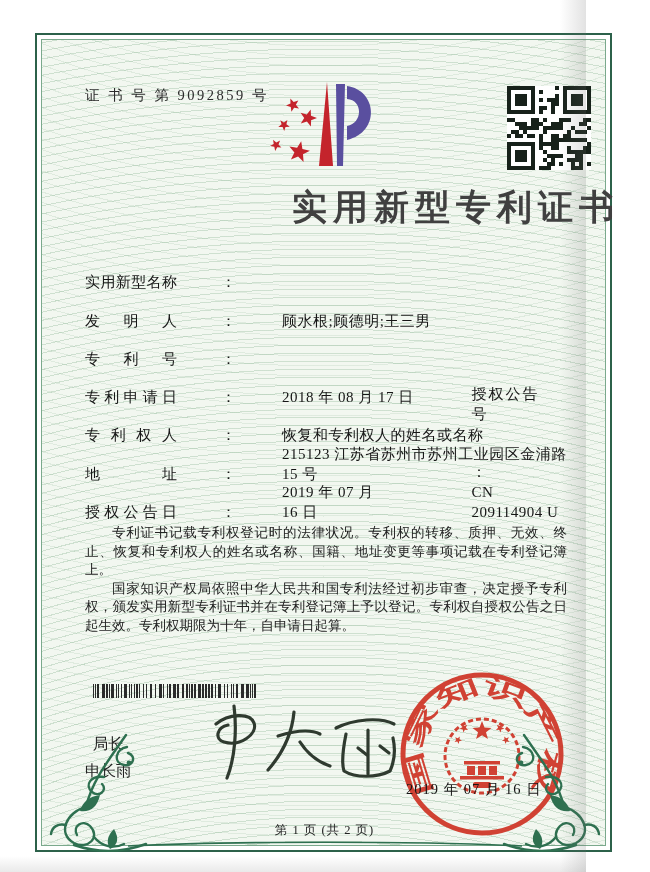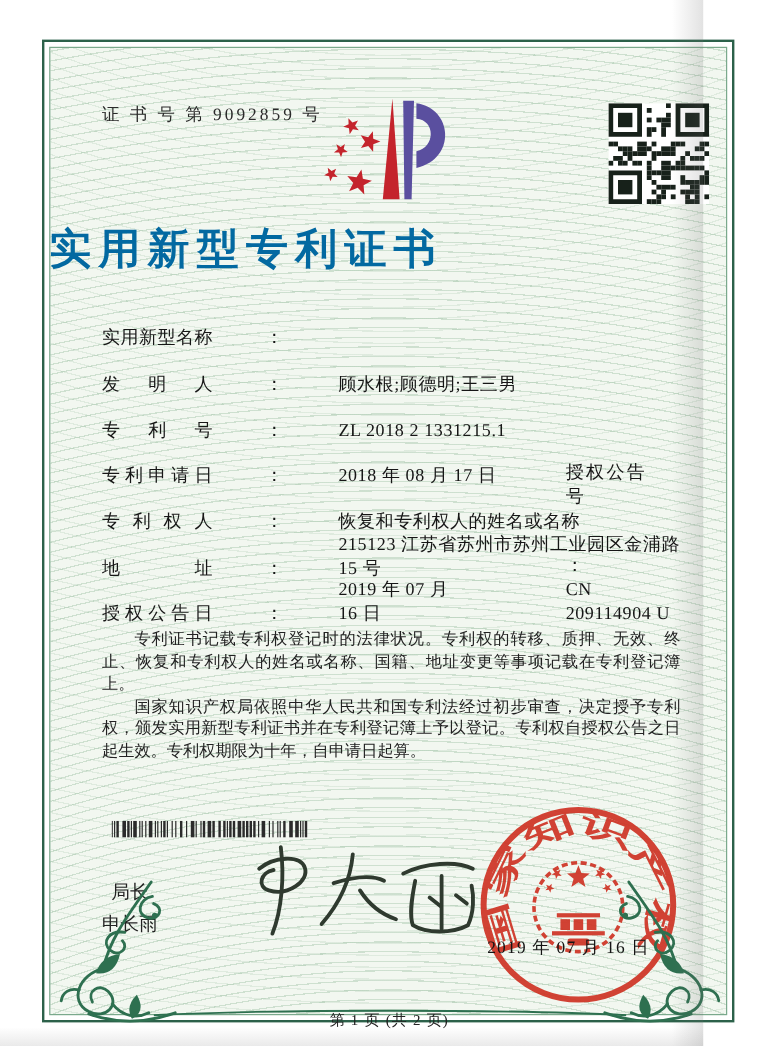--- a/index.html
+++ b/index.html
@@ -16,40 +16,40 @@
     border:2px solid #2c614a;box-sizing:border-box;}
   .frame-inner{position:absolute;left:4px;top:4px;right:4px;bottom:4px;
     border:1px solid #7aa98c;
     background:
       repeating-radial-gradient(circle at 50% 190%, rgba(122,170,132,0.30) 0 1px, transparent 1px 8px),
       repeating-radial-gradient(circle at 50% -90%, rgba(122,170,132,0.16) 0 1px, transparent 1px 10px),
       #f2f7f0;}
   .cert-no{position:absolute;left:85px;top:86px;font-size:14.5px;letter-spacing:2.5px;color:#2a2a2a;}
   .logo{position:absolute;left:263px;top:78px;width:124px;height:96px;}
   .qr{position:absolute;left:507px;top:86px;width:84px;height:84px;}
-  .title{position:absolute;left:41px;top:184px;width:567px;text-align:left;
-    font-size:35px;font-weight:bold;letter-spacing:6px;color:#0369a1;}
+  .title{position:absolute;left:53px;top:184px;width:567px;text-align:right;
+    font-size:35px;font-weight:bold;letter-spacing:6px;color:#404040;}
   .rows{position:absolute;left:85px;top:254px;width:482px;font-size:15px;color:#161616;}
   .frow{height:38.3px;display:flex;align-items:flex-end;line-height:20px;gap:44px;}
   .flabel{display:inline-block;width:92px;text-align:justify;text-align-last:justify;flex:0 0 92px;}
   .fcolon{display:inline-block;width:17px;flex:0 0 17px;}
   .fvalue{letter-spacing:0.5px;}
   .pair2{margin-left:34px;display:flex;flex-direction:column;}
   .pair2 .flabel{width:78px;flex:0 0 78px;letter-spacing:2px;text-align:left;text-align-last:left;}
   .body-text{position:absolute;left:85px;top:524px;width:482px;font-size:13.5px;
     line-height:18.6px;text-align:justify;color:#222;}
   .body-text p{margin:0;text-indent:2em;}
   .barcode{position:absolute;left:93px;top:684px;width:164px;height:14px;}
   .signoff{position:absolute;left:85px;top:730px;font-size:15.5px;line-height:27px;color:#222;text-align:center;}
   .signature{position:absolute;left:188px;top:698px;width:215px;height:92px;}
   .seal{position:absolute;left:396px;top:668px;width:172px;height:172px;opacity:0.93;}
   .seal-date{position:absolute;left:406px;top:780px;width:160px;font-size:14.5px;
     letter-spacing:1px;color:#151515;}
   .footer{position:absolute;left:41px;top:822px;width:567px;text-align:center;
-    font-size:12.5px;color:#222;letter-spacing:1px;margin-top:20px;}
+    font-size:12.5px;color:#222;letter-spacing:1px;}
   .orn{position:absolute;width:118px;height:122px;}
   .orn-left{left:30px;top:733px;}
   .orn-right{left:502px;top:733px;transform:scaleX(-1);}
   .orn-line{position:absolute;left:128px;top:840px;width:394px;height:10px;}
 </style>
 </head>
 <body>
 
 <div class="sheet">
   <div class="frame-outer">
@@ -209,21 +209,20 @@
         <span class="fcolon">：</span>
     </div>
     <div class="frow">
       <span class="flabel">发明人</span>
         <span class="fcolon">：</span>
         <span class="fvalue">顾水根;顾德明;王三男</span>
     </div>
     <div class="frow">
       <span class="flabel">专利号</span>
         <span class="fcolon">：</span>
-        <span class="fvalue">ZL 2018 2 1331215.1</span>
     </div>
     <div class="frow">
       <span class="flabel">专利申请日</span>
         <span class="fcolon">：</span>
         <span class="fvalue">2018 年 08 月 17 日</span>
     </div>
     <div class="frow">
       <span class="flabel">专利权人</span>
         <span class="fcolon">：</span>
         <span class="fvalue">恢复和专利权人的姓名或名称</span>

